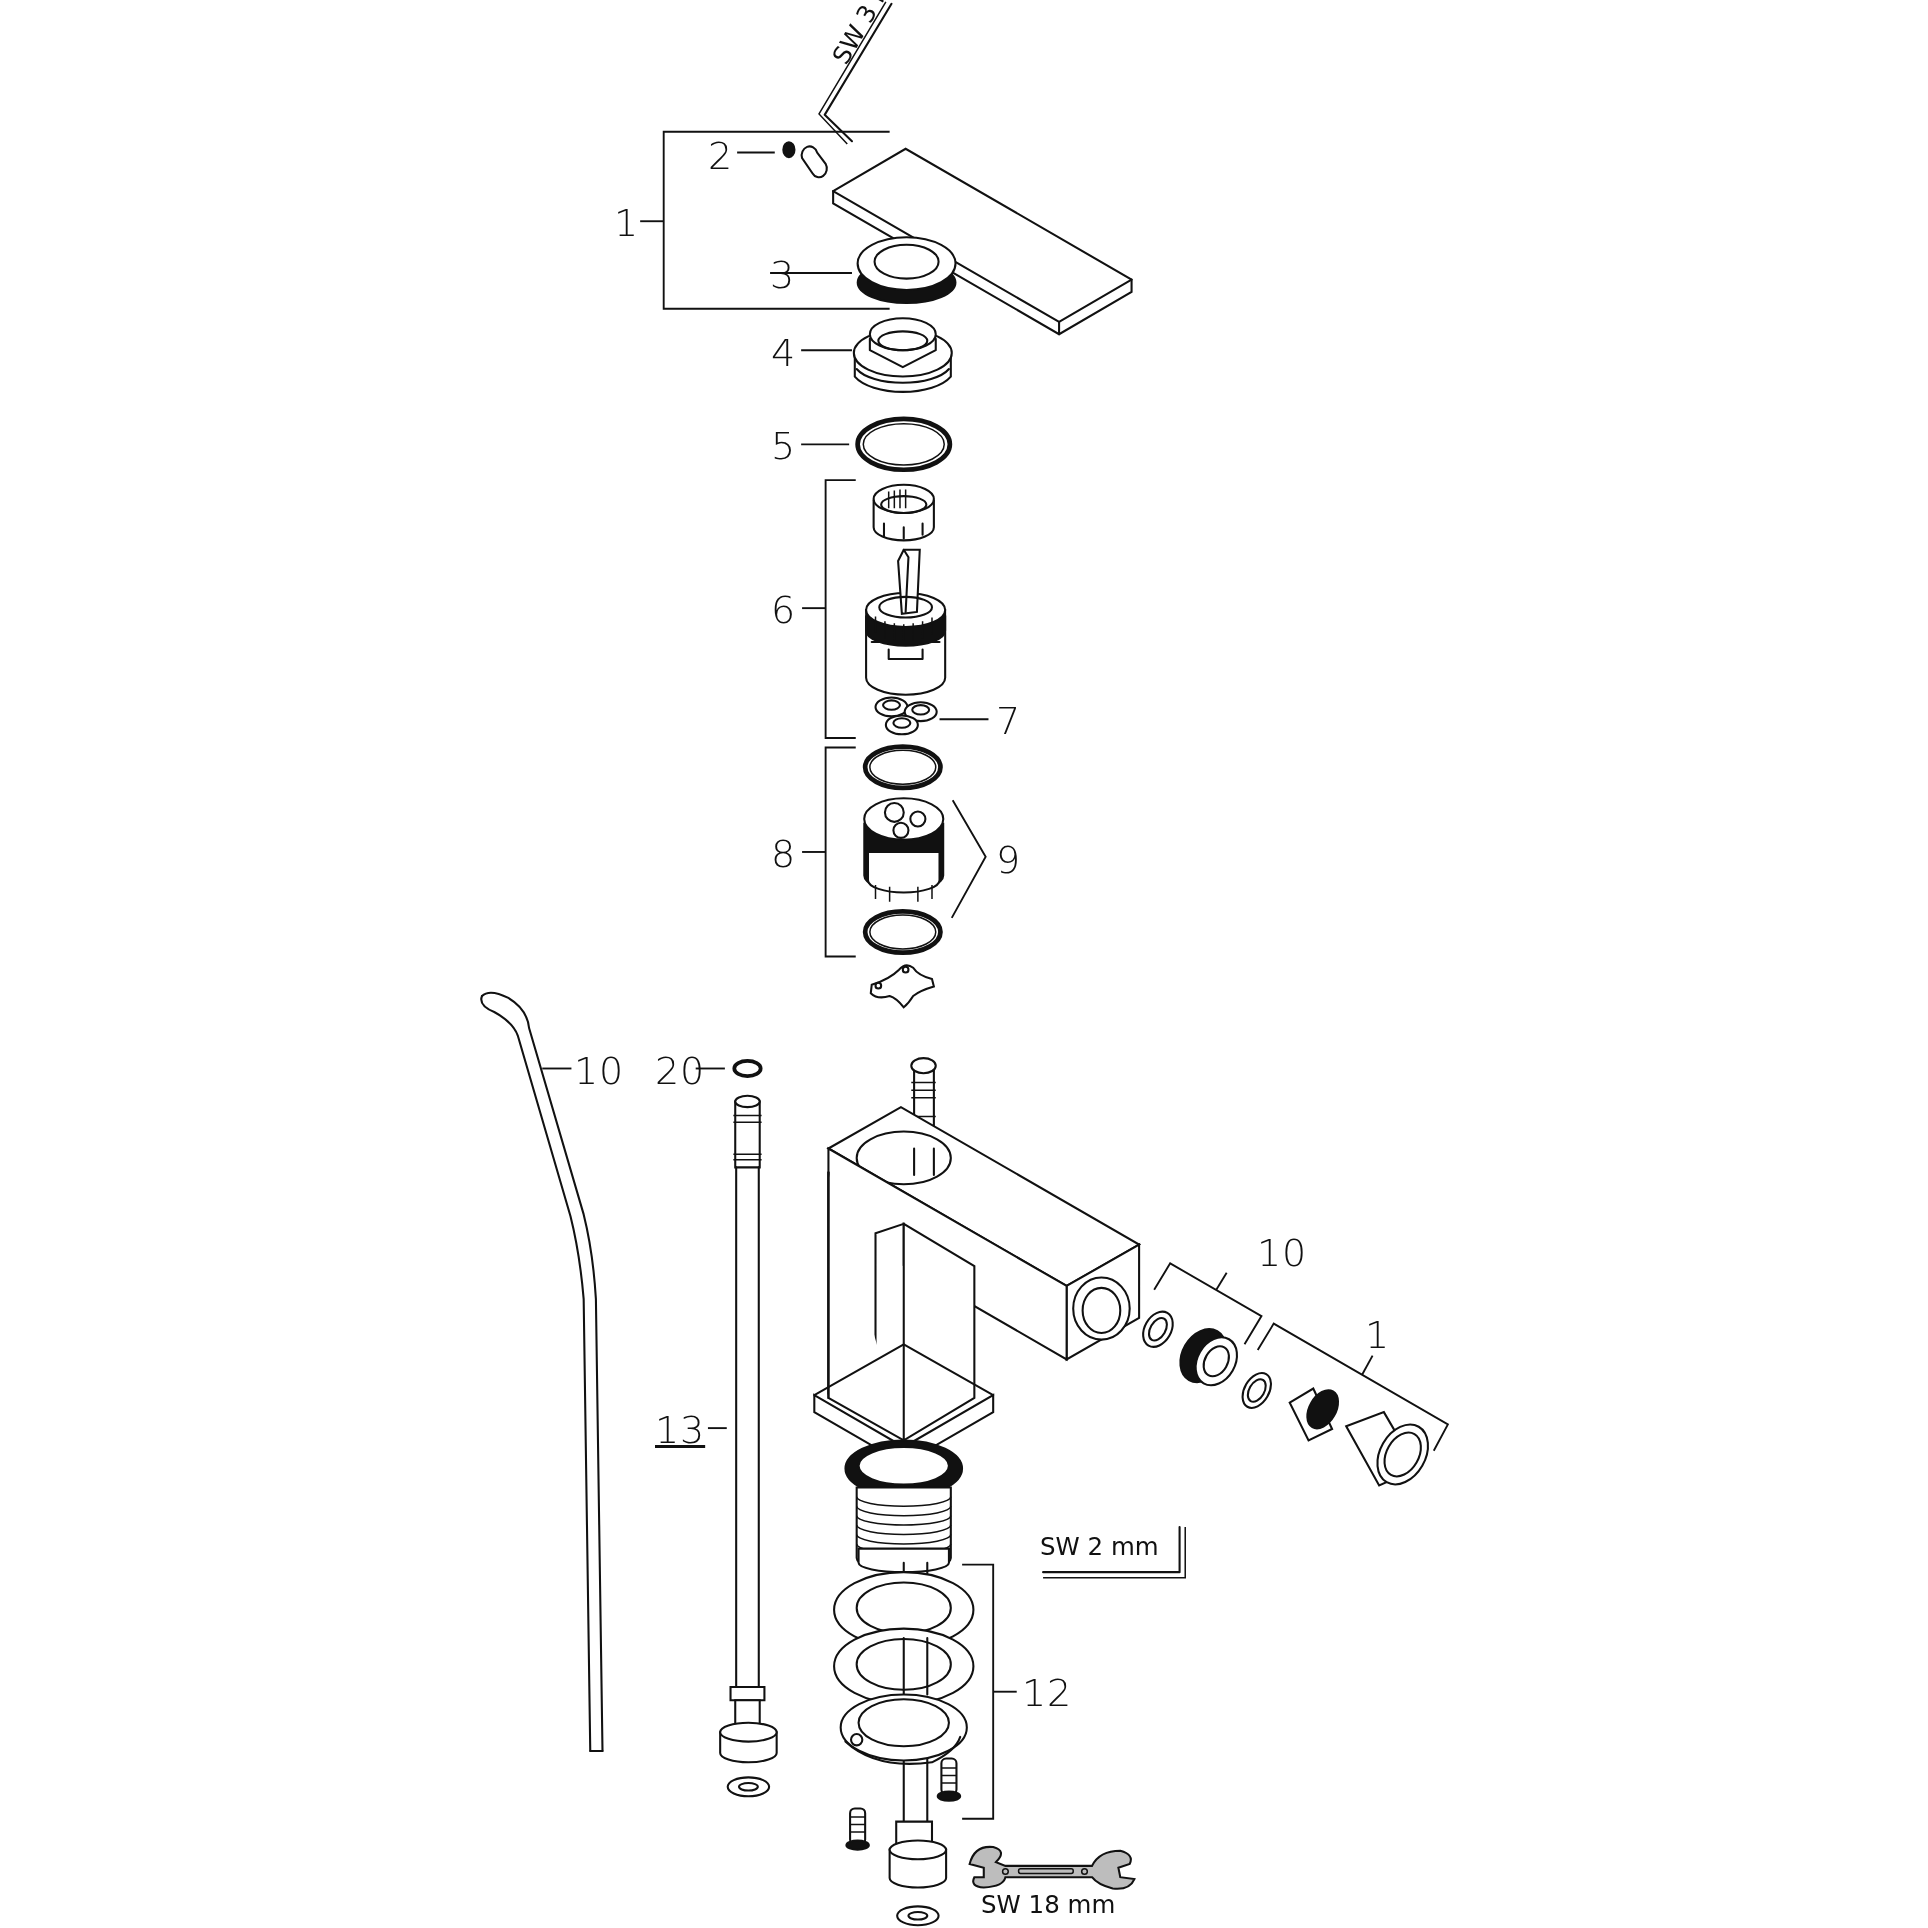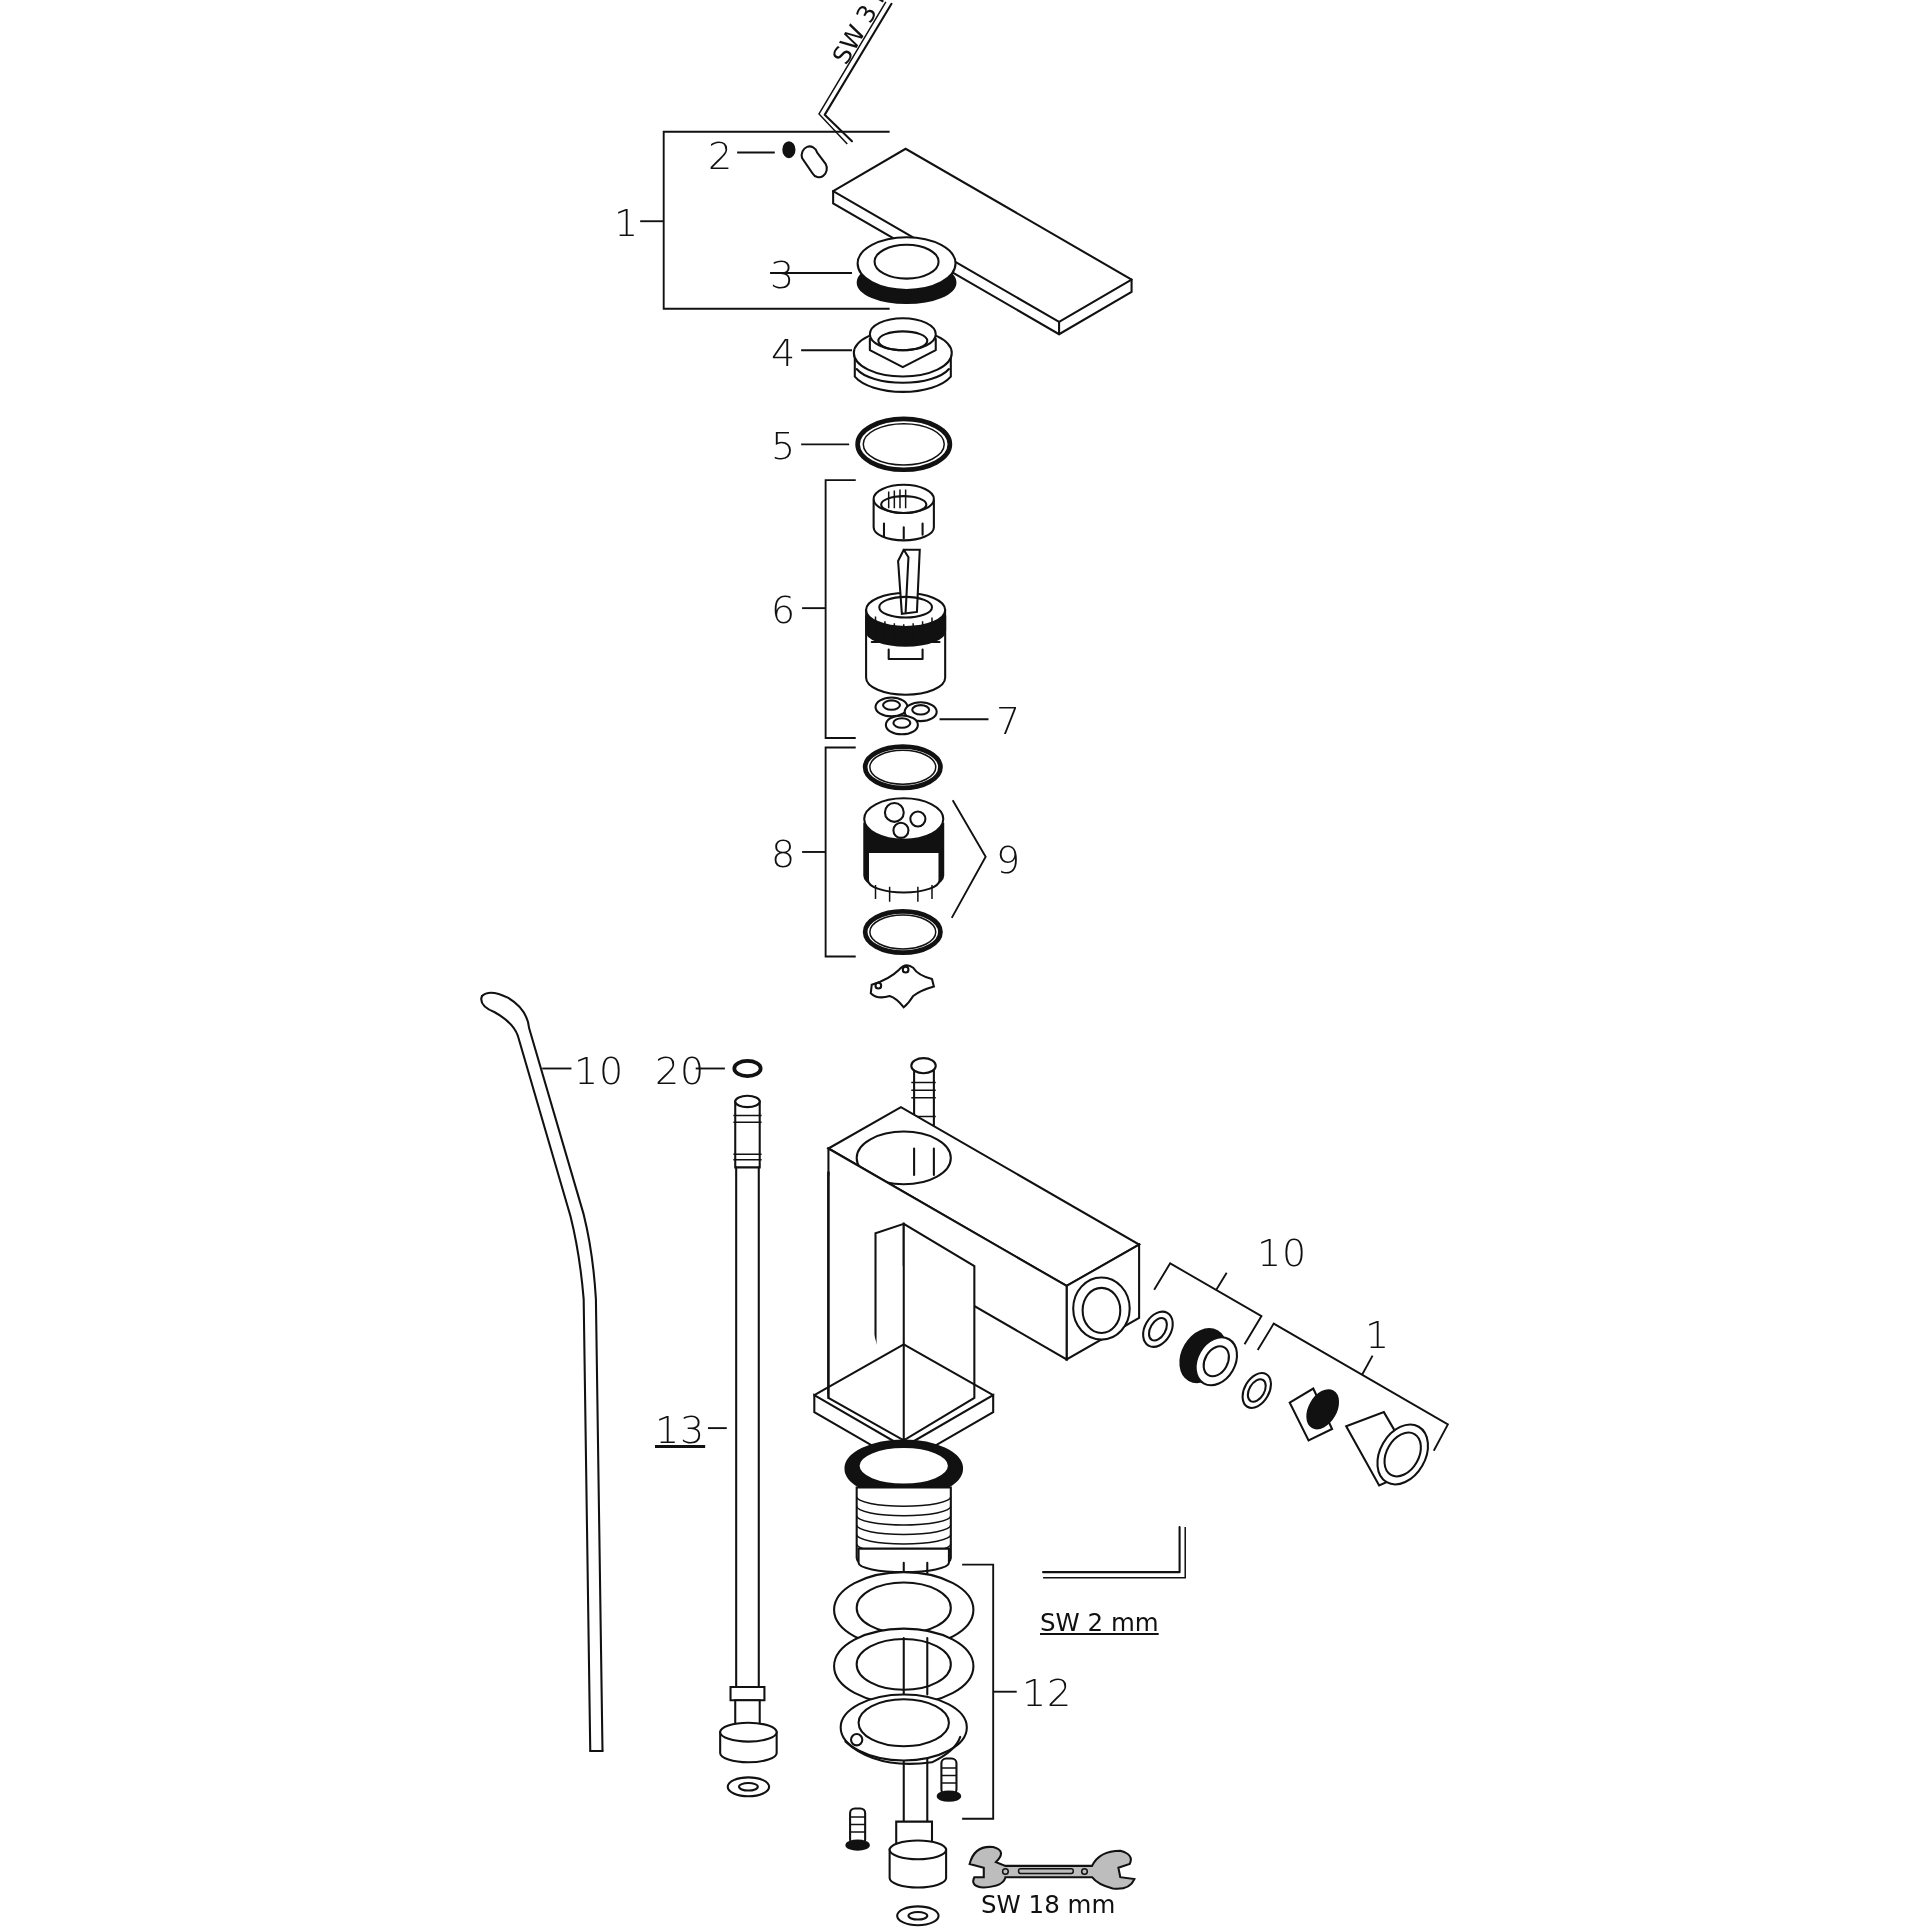--- a/index.html
+++ b/index.html
@@ -261,15 +261,15 @@
 <span class="lbl" style="left:771px; top:835px;">8</span>
 <span class="lbl" style="left:996px; top:841px;">9</span>
 <span class="lbl" style="left:1217px; top:1234px;margin-left:40px;">10</span>
 <span class="lbl" style="left:1365px; top:1316px;">1</span>
 <span class="lbl" style="left:1022px; top:1674px;text-align:center;">12</span>
 <span class="lbl" style="left:655px; top:1411px;text-decoration:underline;">13</span>
 <span class="lbl" style="left:655px; top:1052px;">20</span>
 <span class="lbl" style="left:574px; top:1052px;">10</span>
 
 <span class="tool-lbl" style="left:829px; top:56px; transform:rotate(-60deg); transform-origin:left top;">SW 3 mm</span>
-<span class="tool-lbl" style="left:1040px; top:1611px;text-decoration:underline;">SW 2 mm</span>
+<span class="tool-lbl" style="left:1040px; top:1535px;">SW 2 mm</span>
 <span class="tool-lbl" style="left:981px; top:1893px;">SW 18 mm</span>
 
 
 </body></html>

